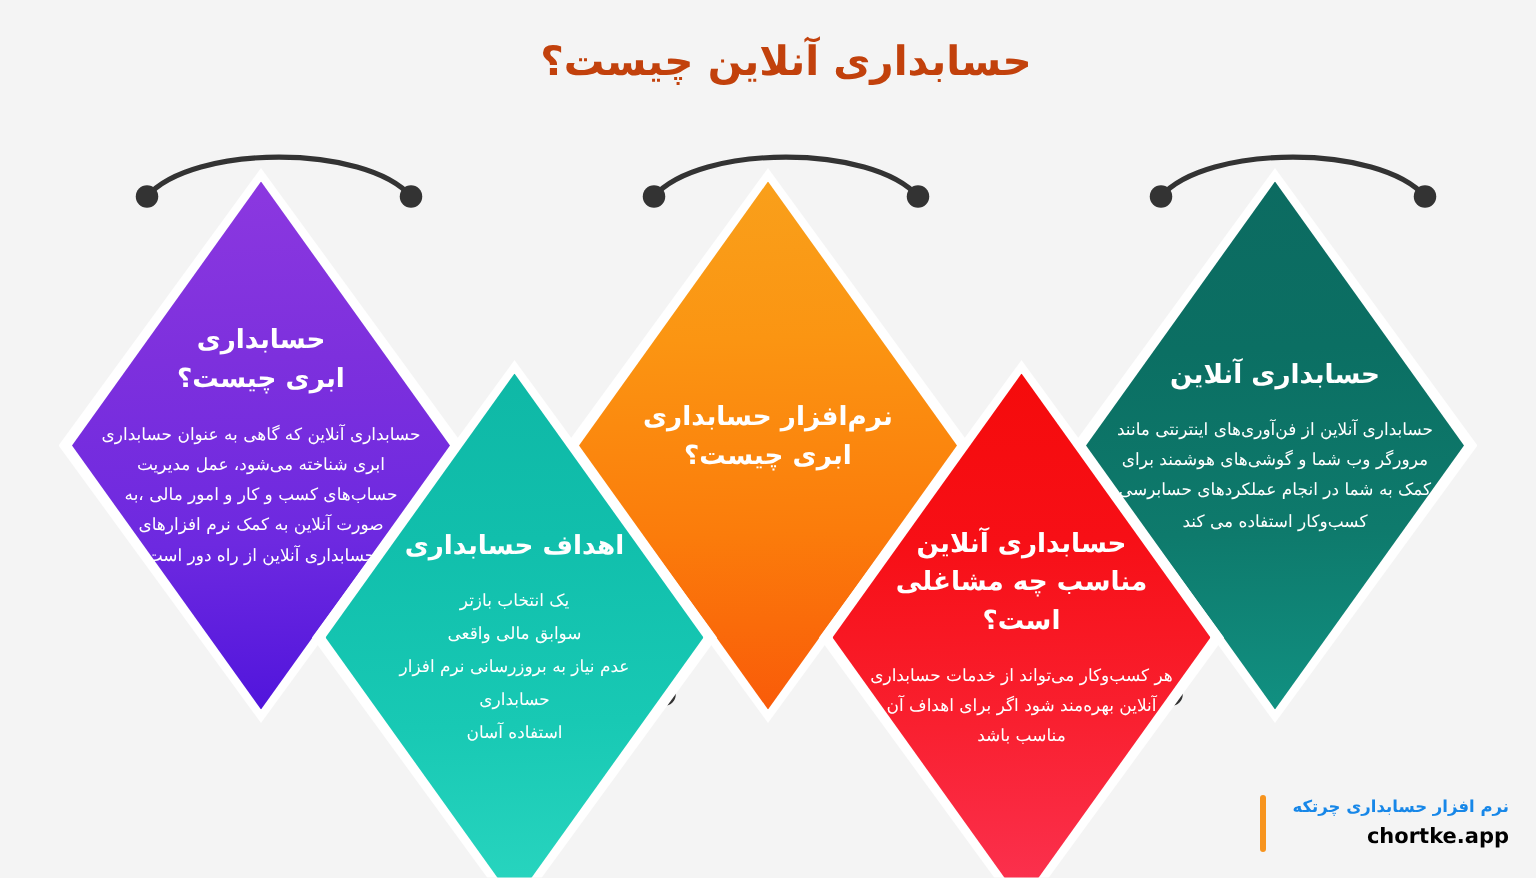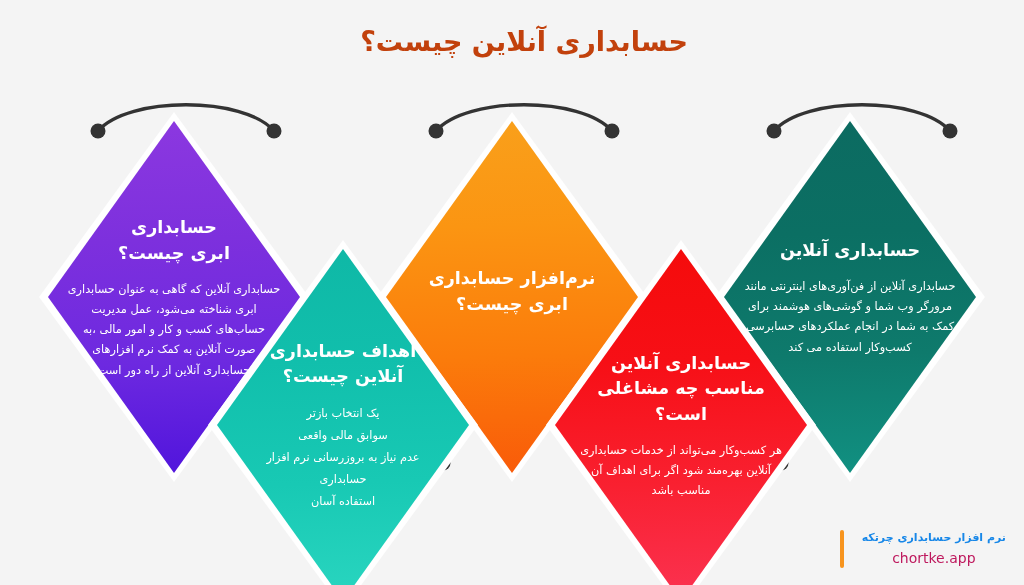--- a/index.html
+++ b/index.html
@@ -132,24 +132,25 @@
     padding-left: 18px;
   }
   .footer .fline1 {
     font-size: 11px;
     font-weight: bold;
     color: #1787e8;
     line-height: 1.7;
   }
   .footer .fline2 {
     font-size: 14px;
-    font-weight: normal;
-    color: #be185d;
+    font-weight: bold;
+    color: #000000;
     line-height: 1.5;
     direction: ltr;
+    text-align: right;
   }
   .footer .fbar {
     width: 4px;
     height: 38px;
     background: #f7941e;
     border-radius: 2px;
   }
 </style>
 </head>
 <body style="background: rgb(244, 244, 244);">
@@ -213,21 +214,20 @@
       <div class="card-body">حسابداری آنلاین از فن‌آوری‌های اینترنتی مانند مرورگر وب شما و گوشی‌های هوشمند برای کمک به شما در انجام عملکردهای حسابرسی کسب‌وکار استفاده می کند</div>
     </div>
   </div>
 
   <div class="diamond" id="d-teal">
     <div class="shell"></div>
     <div class="face g-teal"></div>
     <div class="content">
       <div class="card-title">
         <div>اهداف حسابداری</div>
-        <div>آنلاین چیست؟</div>
       </div>
       <ul class="card-list">
         <li>یک انتخاب بازتر</li>
         <li>سوابق مالی واقعی</li>
         <li>عدم نیاز به بروزرسانی نرم افزار</li>
         <li>حسابداری</li>
         <li>استفاده آسان</li>
       </ul>
     </div>
   </div>

